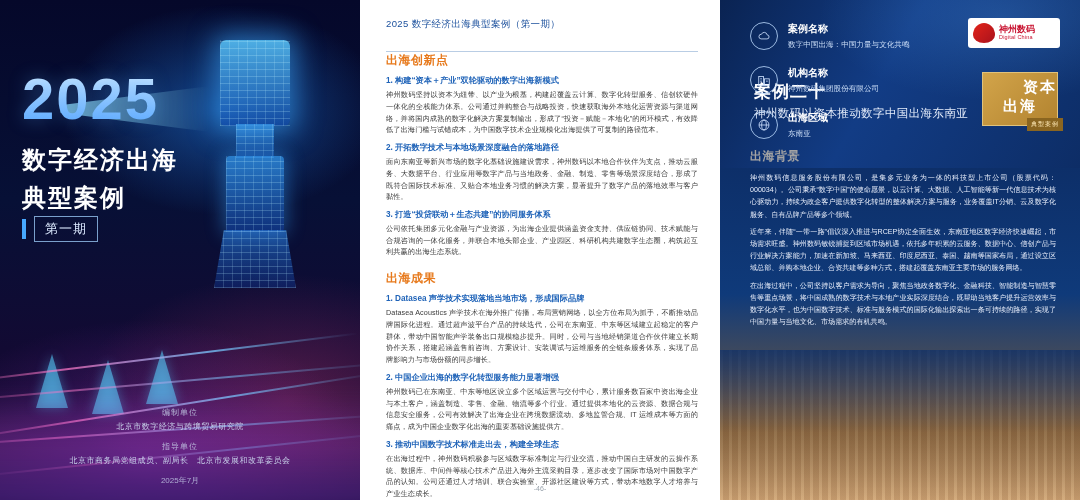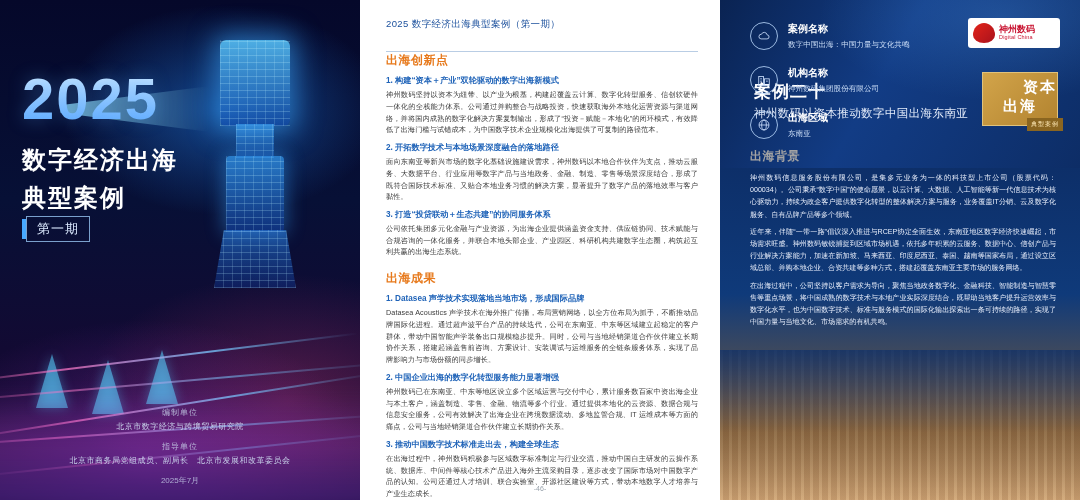--- a/index.html
+++ b/index.html
@@ -80,21 +80,21 @@
   .cover-title{position:absolute;left:22px;top:70px;color:#fff;}
   .cover-title .y{
     font-size:58px;font-weight:700;letter-spacing:2px;line-height:1;
     background:linear-gradient(180deg,#cfe9ff,#5aa8ff);
     -webkit-background-clip:text;background-clip:text;color:transparent;
     text-shadow:0 0 18px rgba(80,170,255,.35);
   }
   .cover-title .l1{font-size:24px;font-weight:700;margin-top:16px;letter-spacing:2px;}
   .cover-title .l2{font-size:24px;font-weight:700;margin-top:6px;letter-spacing:2px;}
   .issue{
-    position:absolute;left:22px;top:216px;display:flex;align-items:center;
+    position:absolute;left:22px;top:216px;display:flex;align-items:center;gap:8px;
   }
   .issue .bar{width:4px;height:20px;background:#47a8ff;}
   .issue .box{
     border:1px solid rgba(160,210,255,.75);color:#dceaff;font-size:13px;
     padding:3px 10px;letter-spacing:1px;
   }
   .cover-foot{position:absolute;left:0;right:0;bottom:14px;text-align:center;color:#cdd9ef;}
   .cover-foot .lbl{font-size:8px;opacity:.8;letter-spacing:1px;margin-bottom:3px;}
   .cover-foot .org{font-size:8px;opacity:.95;letter-spacing:.5px;}
   .cover-foot .blk{margin-bottom:9px;}
@@ -287,21 +287,21 @@
       </div>
 
       <div class="sec-title second">出海成果</div>
 
       <div>
         <div class="sub-title">1. Datasea 声学技术实现落地当地市场，形成国际品牌</div>
         <p class="para">Datasea Acoustics 声学技术在海外推广传播，布局营销网络，以全方位布局为抓手，不断推动品牌国际化进程。通过超声波平台产品的持续迭代，公司在东南亚、中东等区域建立起稳定的客户群体，带动中国智能声学装备出口规模稳步提升。同时，公司与当地经销渠道合作伙伴建立长期协作关系，搭建起涵盖售前咨询、方案设计、安装调试与运维服务的全链条服务体系，实现了品牌影响力与市场份额的同步增长。</p>
       </div>
       <div>
         <div class="sub-title">2. 中国企业出海的数字化转型服务能力显著增强</div>
-        <p class="para">神州数码已在东南亚、中东等地区设立多个区域运营与交付中心，累计服务数百家中资出海企业与本土客户，涵盖制造、零售、金融、物流等多个行业。通过提供本地化的云资源、数据合规与信息安全服务，公司有效解决了出海企业在跨境数据流动、多地监管合规、IT 运维成本等方面的痛点，公司与当地经销渠道合作伙伴建立长期协作关系。</p>
+        <p class="para">神州数码已在东南亚、中东等地区设立多个区域运营与交付中心，累计服务数百家中资出海企业与本土客户，涵盖制造、零售、金融、物流等多个行业。通过提供本地化的云资源、数据合规与信息安全服务，公司有效解决了出海企业在跨境数据流动、多地监管合规、IT 运维成本等方面的痛点，成为中国企业数字化出海的重要基础设施提供方。</p>
       </div>
       <div>
         <div class="sub-title">3. 推动中国数字技术标准走出去，构建全球生态</div>
         <p class="para">在出海过程中，神州数码积极参与区域数字标准制定与行业交流，推动中国自主研发的云操作系统、数据库、中间件等核心技术产品进入海外主流采购目录，逐步改变了国际市场对中国数字产品的认知。公司还通过人才培训、联合实验室、开源社区建设等方式，带动本地数字人才培养与产业生态成长。</p>
       </div>
     </div>
     <div class="tp-foot">-46-</div>
   </section>
 
   <section class="casepage">

